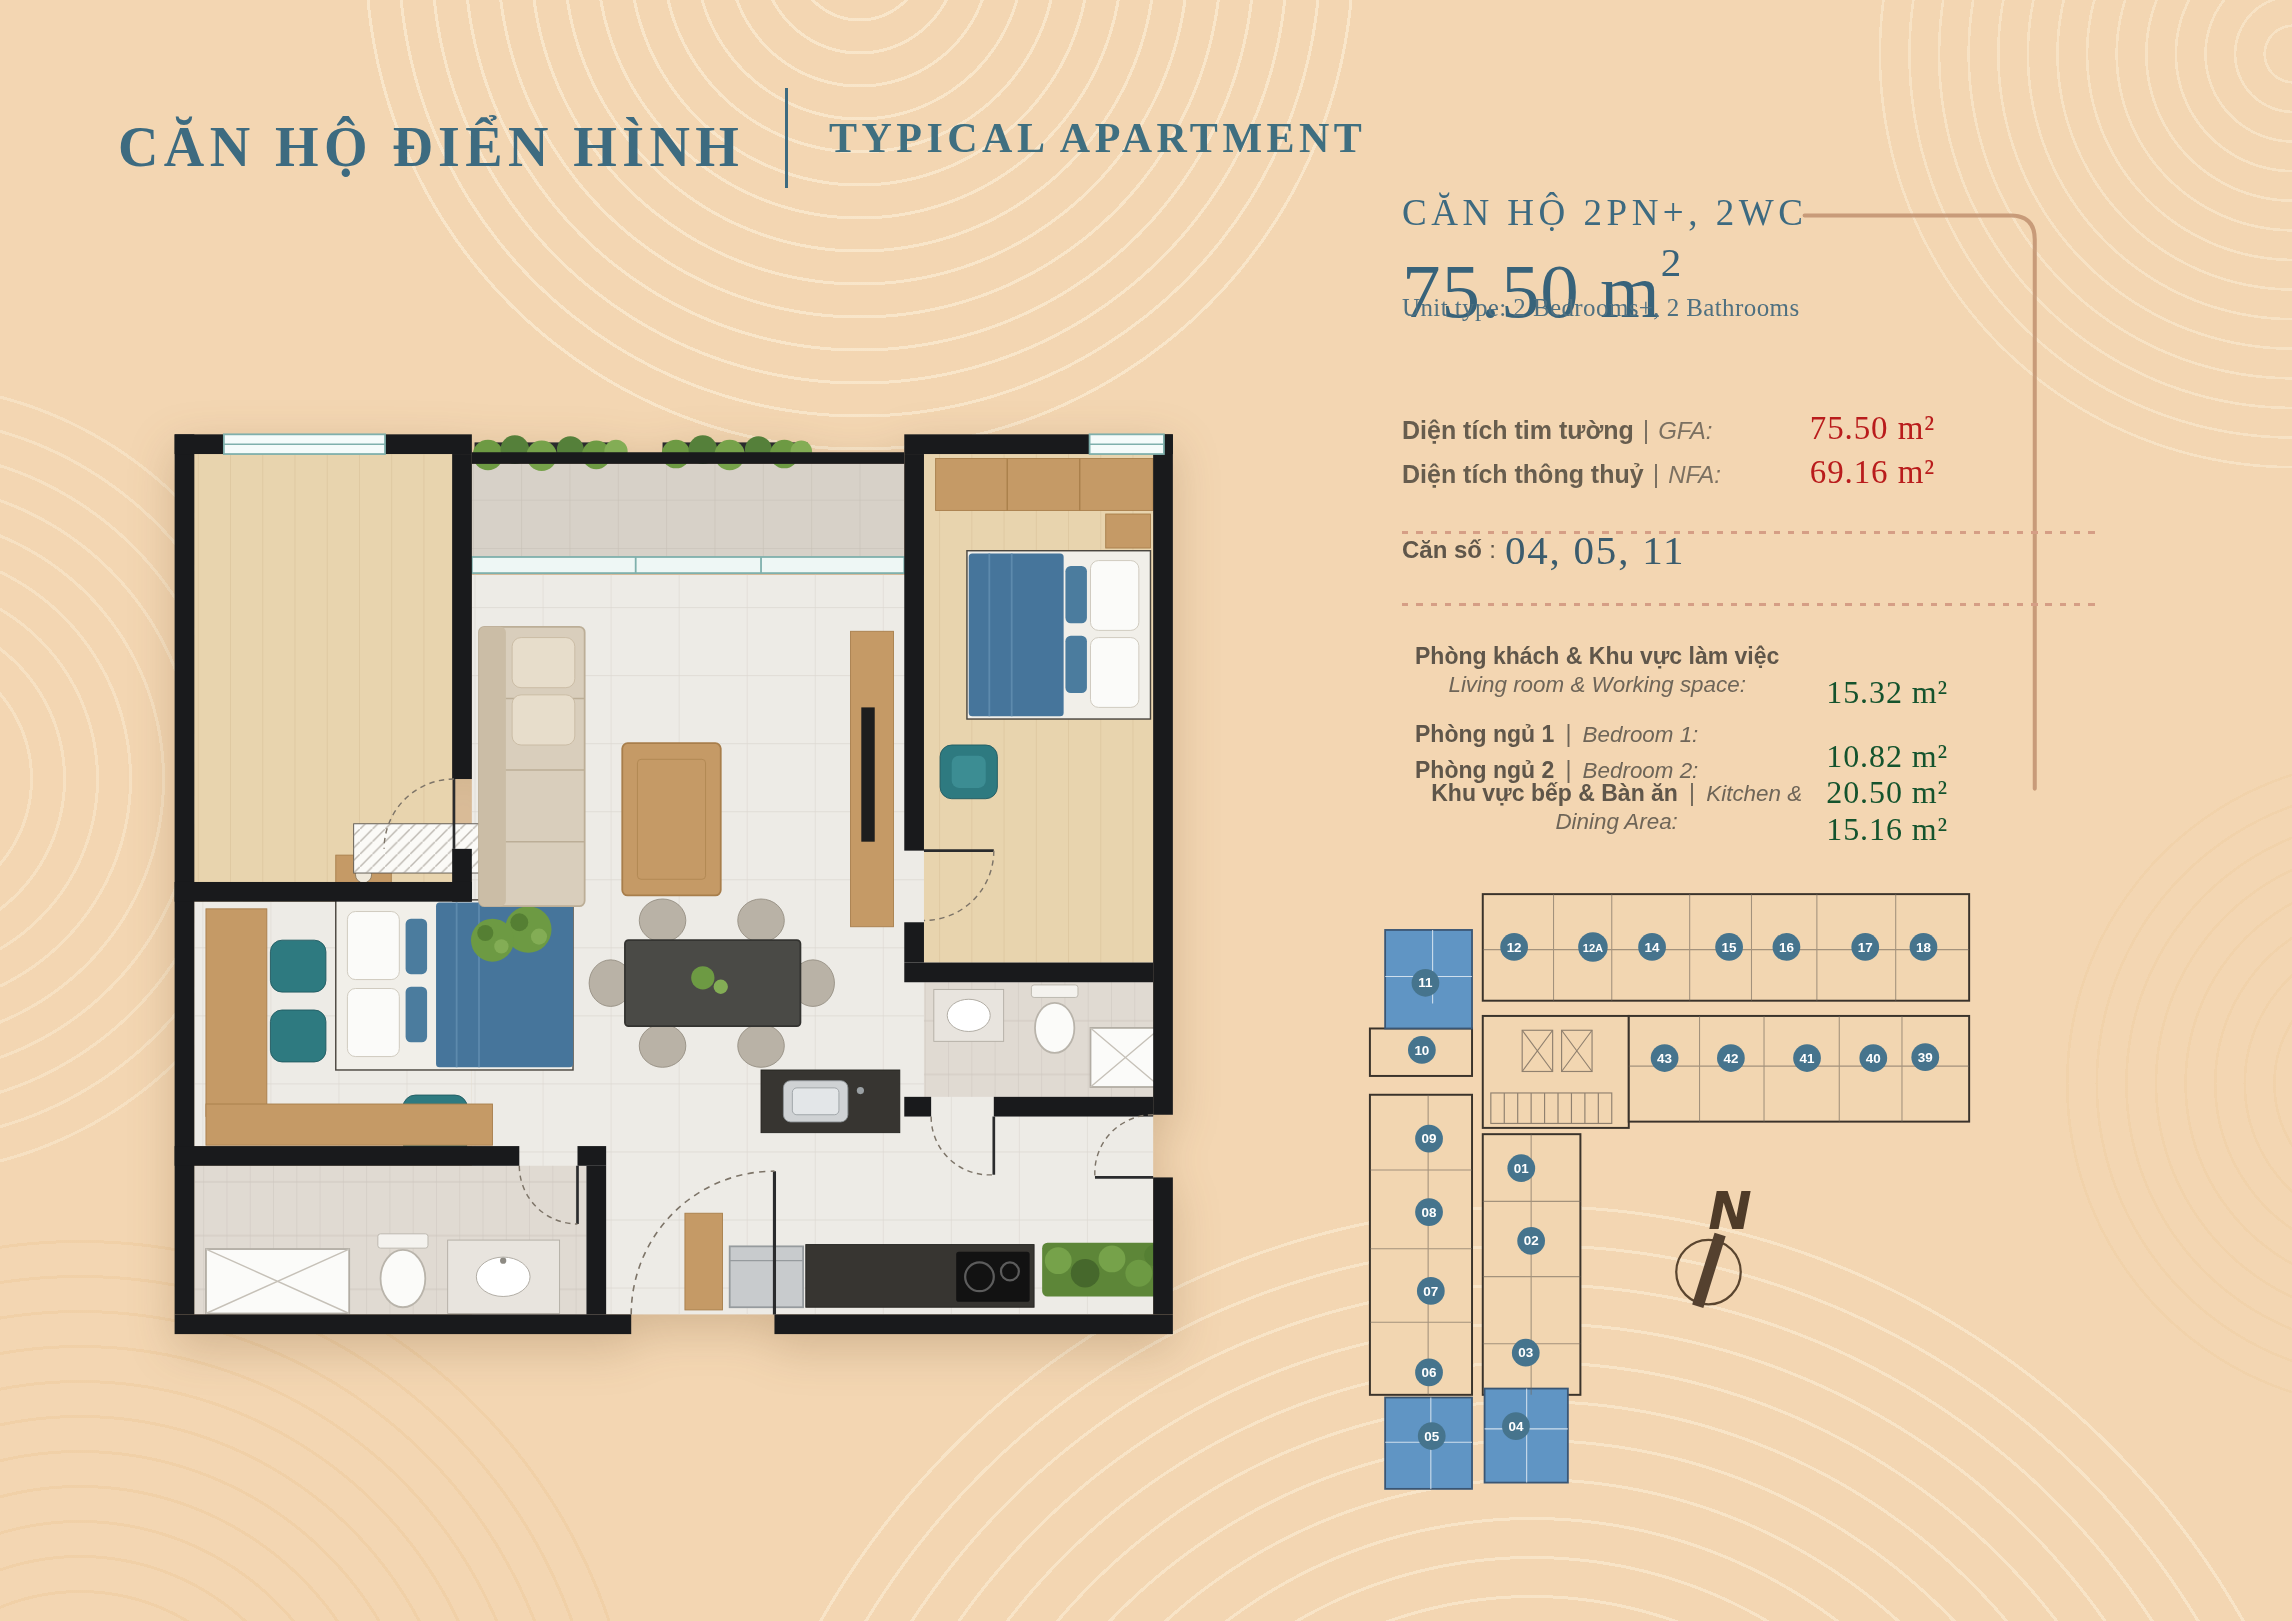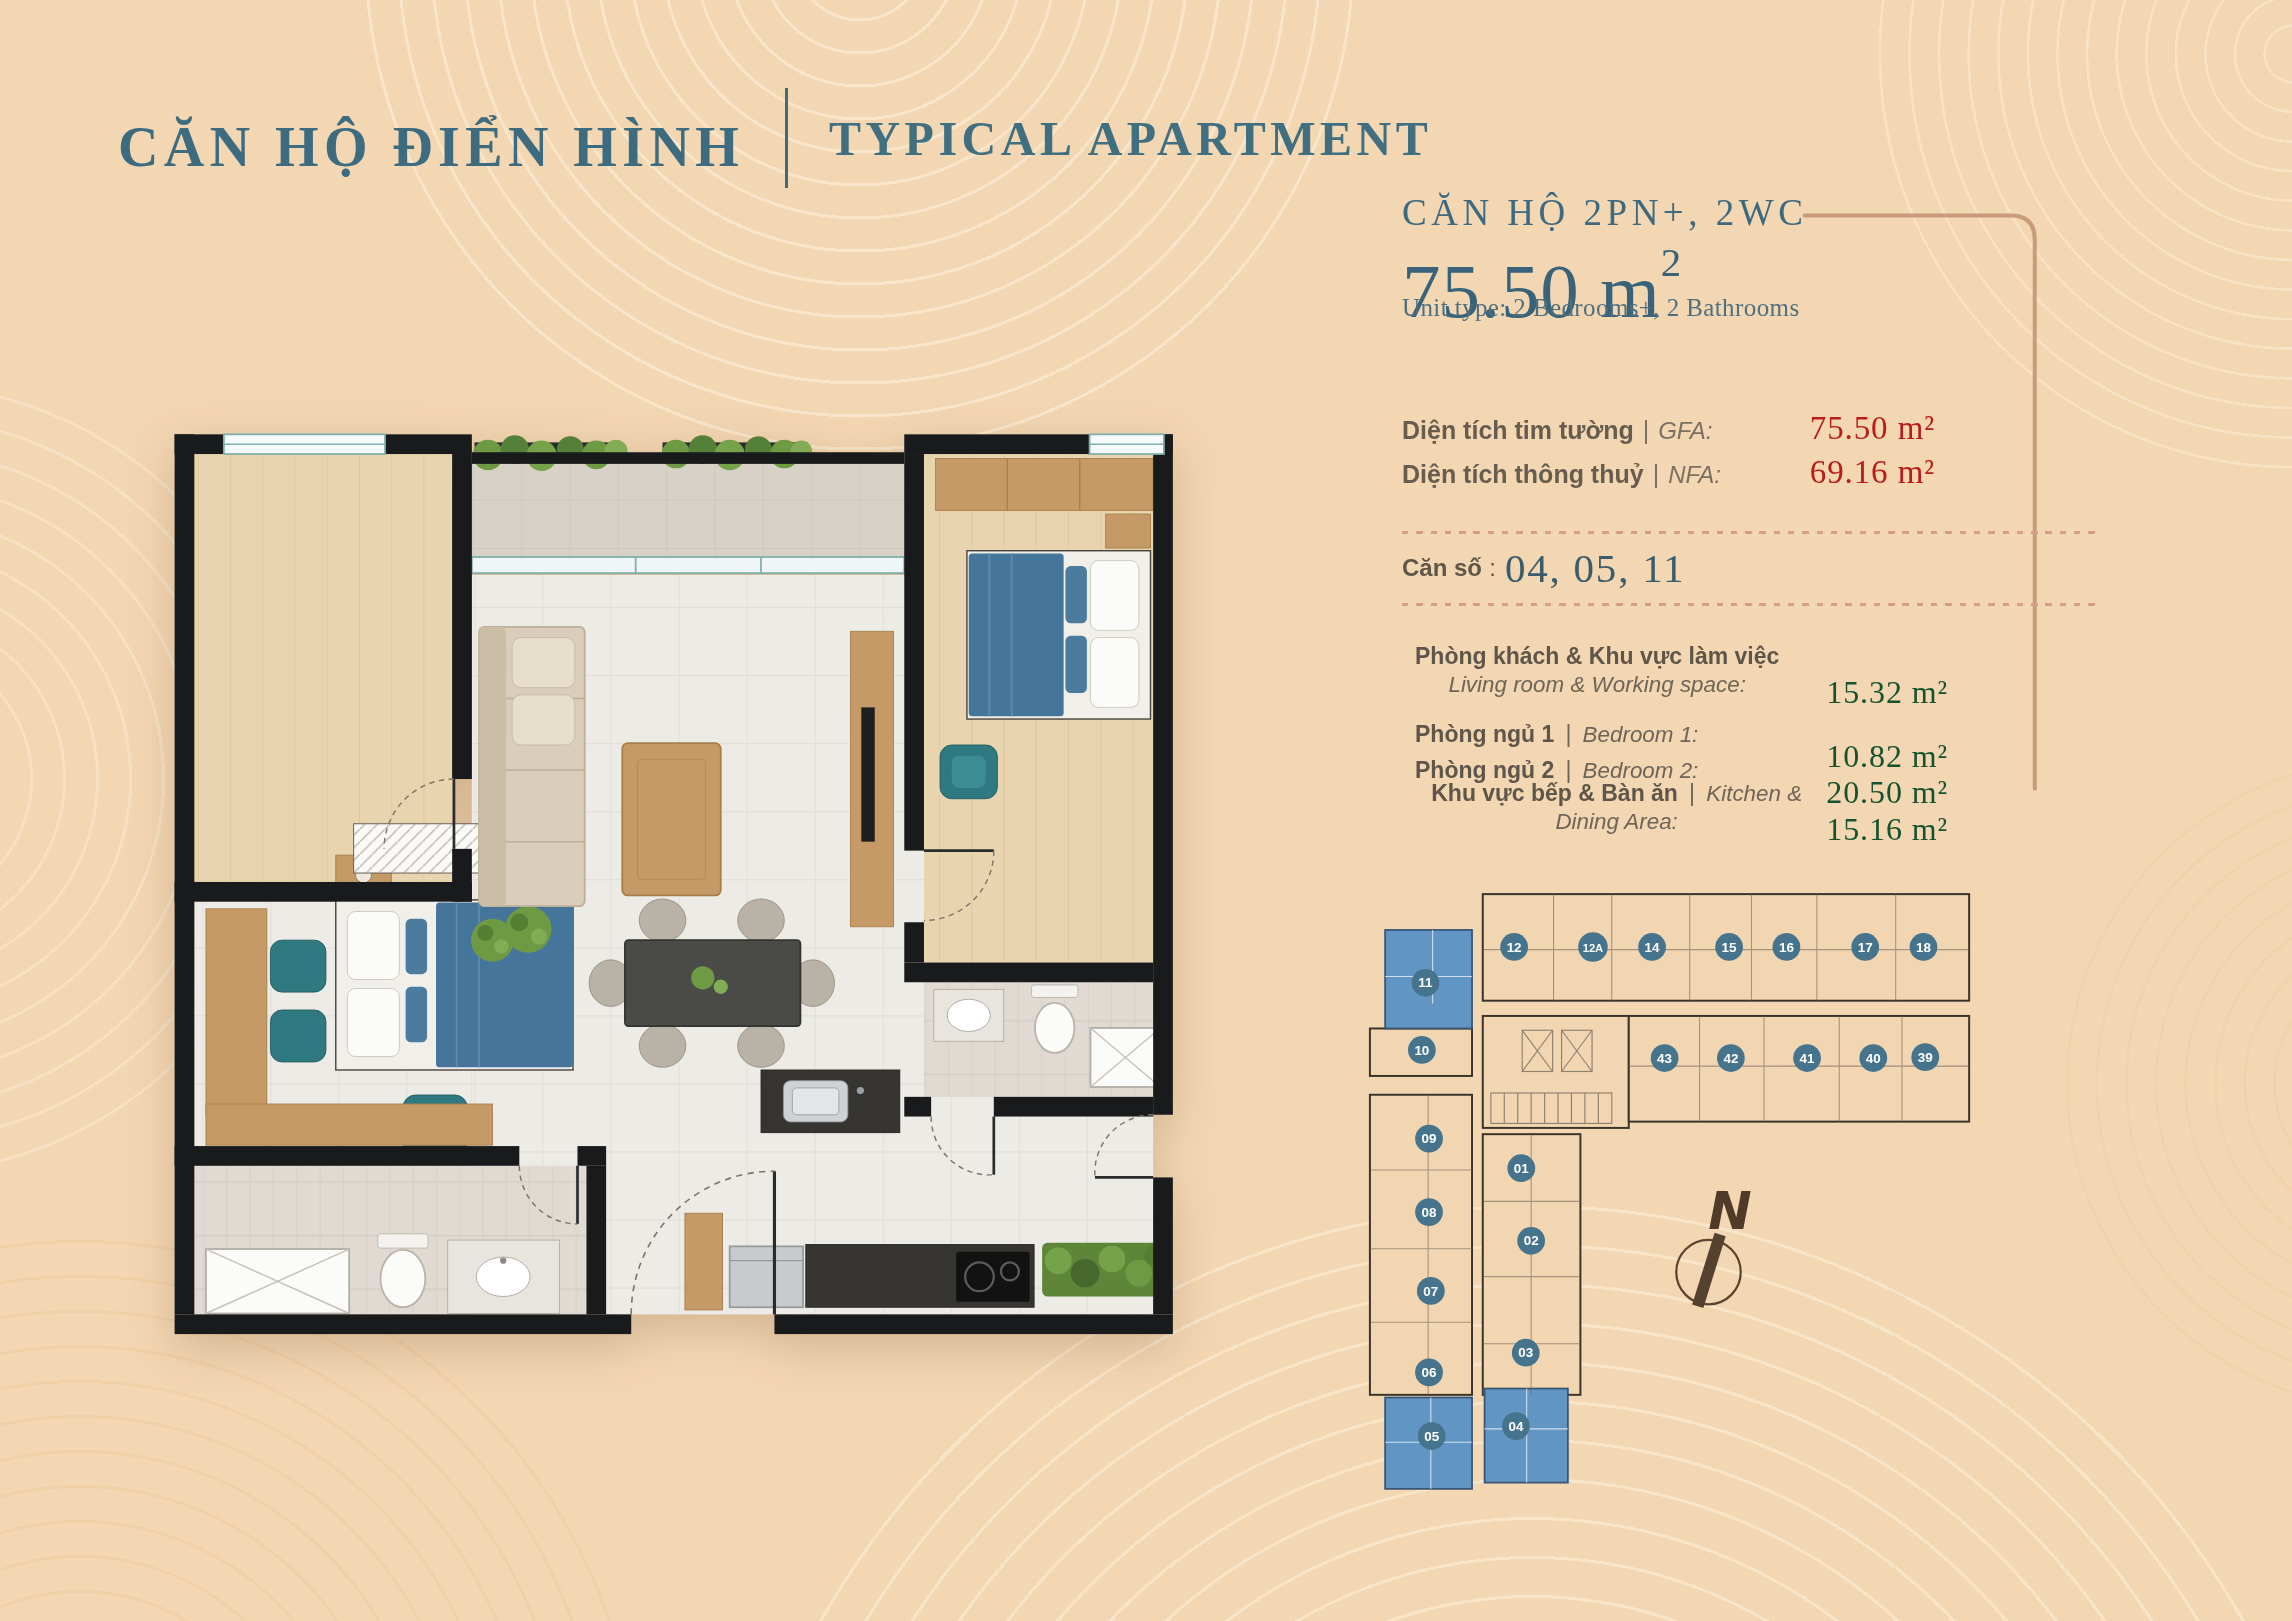--- a/index.html
+++ b/index.html
@@ -21,21 +21,21 @@
   .c5{left:-502px;top:376px;width:806px;height:806px;
       background:repeating-radial-gradient(circle at 50% 50%, rgba(250,233,206,0) 0 30px, rgba(249,232,205,.8) 30px 33px);}
   .c6{left:2051px;top:743px;width:681px;height:681px;
       background:repeating-radial-gradient(circle at 50% 50%, rgba(250,233,206,0) 0 27px, rgba(238,204,158,.5) 27px 29.6px);}
 
   
   .hdr{position:absolute;left:118px;top:88px;display:flex;align-items:center;z-index:5;}
   .hdr .vi{font-family:"Liberation Serif","DejaVu Serif",serif;font-size:56px;letter-spacing:5.4px;
            color:#3d6b80;font-weight:600;white-space:nowrap;margin-top:18px;}
   .hdr .bar{width:2.7px;height:100px;background:#3d6b80;margin:0 41px;}
-  .hdr .en{font-family:"Liberation Serif","DejaVu Serif",serif;font-size:48px;letter-spacing:4.5px;
+  .hdr .en{font-family:"Liberation Serif","DejaVu Serif",serif;font-size:42px;letter-spacing:4.5px;
            color:#3f6f80;font-weight:600;white-space:nowrap;}
 
   
   .panel{position:absolute;left:1402px;top:184px;width:708px;height:645px;z-index:5;}
   .panel .heading{position:absolute;left:0;top:7.2px;font-family:"Liberation Serif","DejaVu Serif",serif;
                   font-size:37px;letter-spacing:4.5px;color:#3d6a80;}
   .panel .hero{position:absolute;left:0;top:54px;font-family:"Liberation Serif","DejaVu Serif",serif;
                font-size:77px;color:#38637a;letter-spacing:0.9px;}
   .panel .hero sup{font-size:41px;vertical-align:41px;letter-spacing:0;}
   .panel .unit-type{position:absolute;left:0;top:110px;font-family:"Liberation Serif","DejaVu Serif",serif;
@@ -43,21 +43,21 @@
   .mrow{position:absolute;left:0;width:533px;display:flex;align-items:baseline;}
   .mrow .lv{font-size:25px;font-weight:bold;color:#675d4e;}
   .mrow .sep{font-size:25px;color:#7b7061;margin:0 9px;}
   .mrow .le{font-size:24px;font-style:italic;color:#7b7061;}
   .mrow .val{margin-left:auto;font-family:"Liberation Serif","DejaVu Serif",serif;font-size:33px;
              color:#b91c1c;letter-spacing:0.9px;}
   .m1{top:226px;} .m2{top:270px;}
   .dash{position:absolute;left:0;width:699px;height:2.7px;
         background:repeating-linear-gradient(90deg,#d59e85 0 6.3px,rgba(0,0,0,0) 6.3px 14.3px);}
   .d1{top:347px;} .d2{top:419px;}
-  .canso{position:absolute;left:0;top:360px;display:flex;align-items:center;}
+  .canso{position:absolute;left:0;top:342px;display:flex;align-items:center;}
   .canso .lbl{font-size:24px;font-weight:bold;color:#5f564a;}
   .canso .colon{font-size:24px;color:#5f564a;margin:0 9px 0 7.2px;}
   .canso .num{font-family:"Liberation Serif","DejaVu Serif",serif;font-size:41px;color:#3b5c6d;letter-spacing:1.8px;}
   .rrow{position:absolute;left:13px;width:533px;display:flex;align-items:center;text-align:center;}
   .rrow .lbls{line-height:1.25;}
   .rrow .lv{font-size:23px;font-weight:bold;color:#5f564a;}
   .rrow .sep{font-size:23px;color:#6e6558;margin:0 7.2px;}
   .rrow .le{font-size:22.4px;font-style:italic;color:#6e6558;}
   .rrow .val{margin-left:auto;font-family:"Liberation Serif","DejaVu Serif",serif;font-size:32px;
              color:#14532d;letter-spacing:0.9px;white-space:nowrap;margin-top:44px;}

